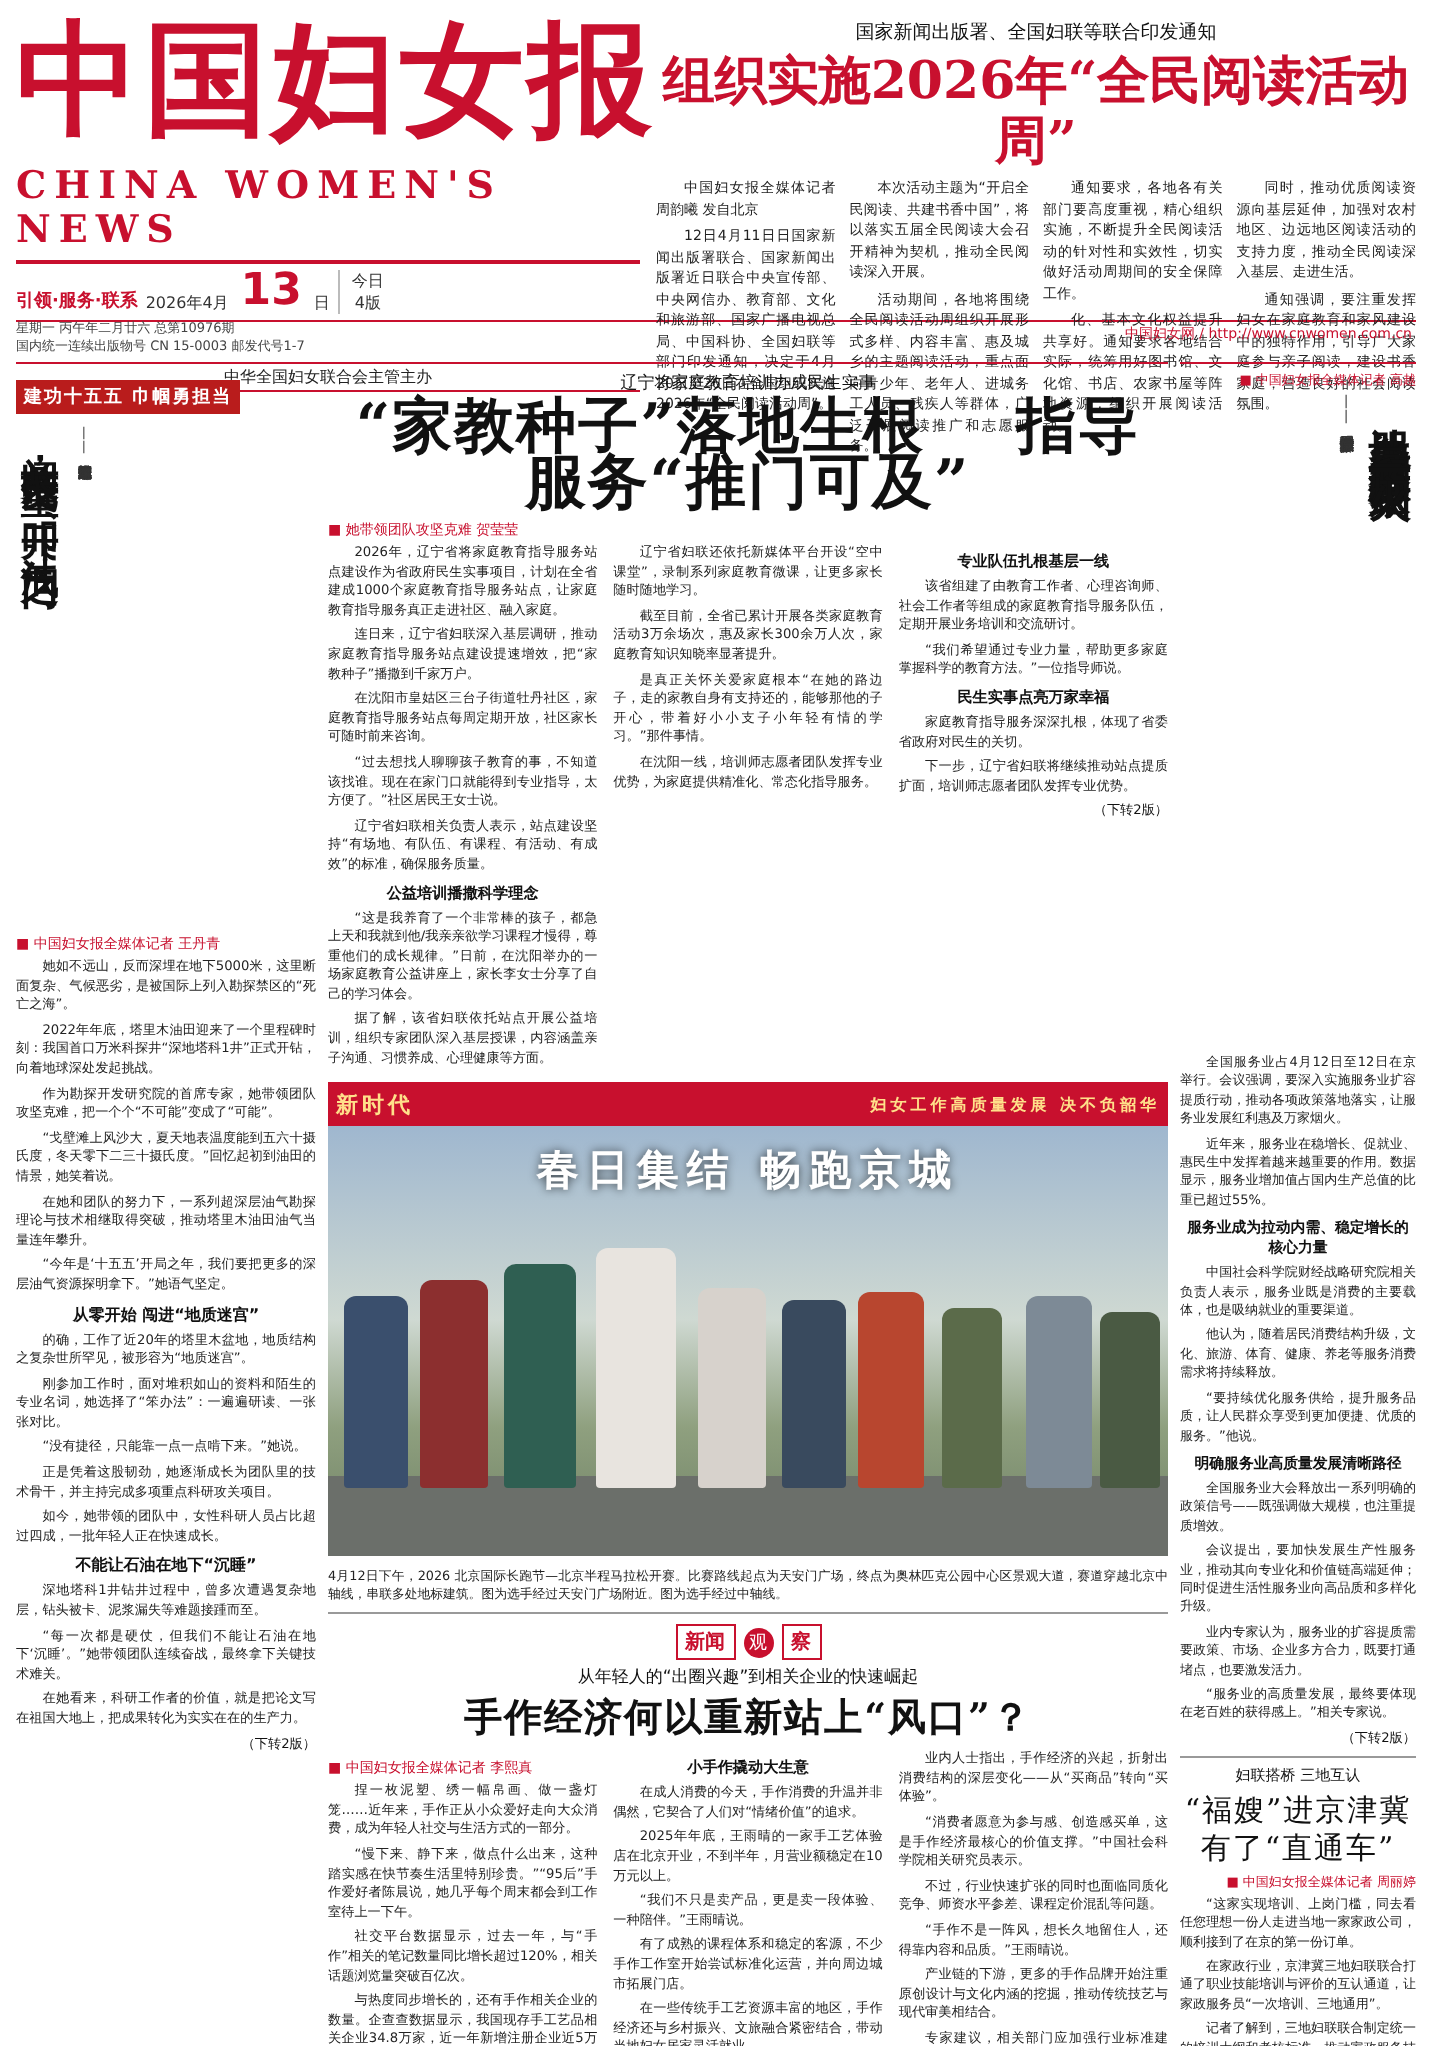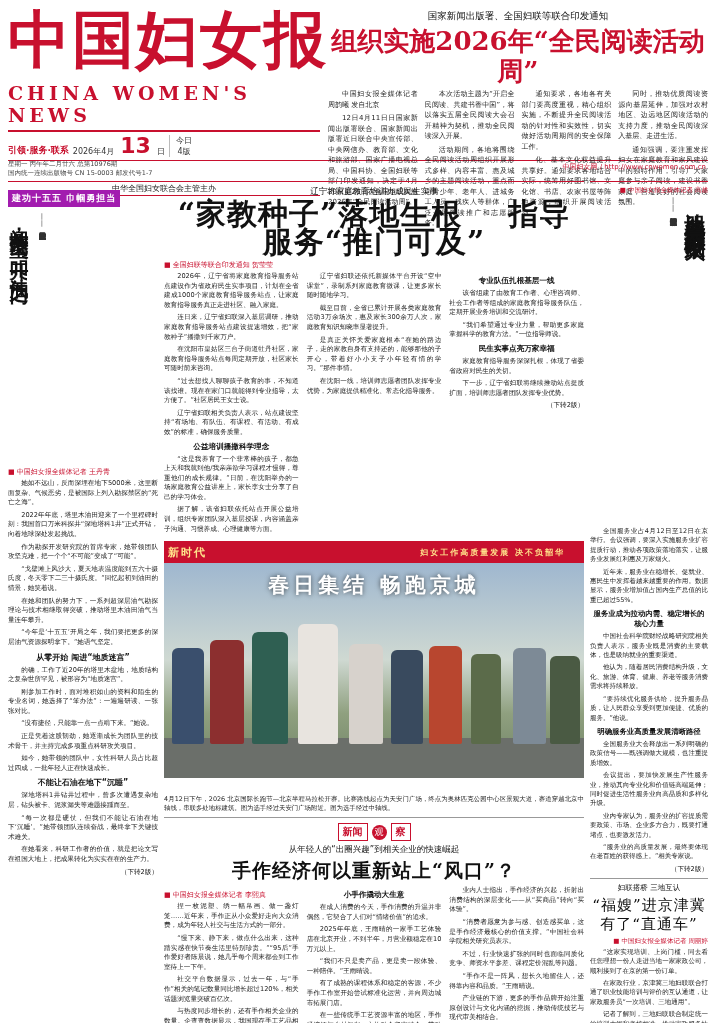--- a/index.html
+++ b/index.html
@@ -69,21 +69,21 @@
     font-weight:700;font-size:30px;line-height:28px;text-align:center;color:#111;letter-spacing:1px;
   }
   .source-line{font-size:7px;color:#c8102e;margin:4px 0 2px;}
   .body-cols-1{font-size:6.6px;line-height:9.6px;text-align:justify;color:#222;}
   .body-cols-3 p,.body-cols-2 p,.body-cols-1 p{margin:0 0 3px;text-indent:2em;}
   .subhead{font-weight:700;font-size:7.6px;text-align:center;margin:4px 0 3px;color:#111;}
   .cont{font-size:6.6px;text-align:right;color:#111;margin-top:2px;}
 
   
   .badge-red{
-    background:#a21caf;color:#fff;font-size:9px;font-weight:700;
+    background:#b91c1c;color:#fff;font-size:9px;font-weight:700;
     padding:2px 4px;display:inline-block;letter-spacing:1px;
   }
   .vert-wrap{display:flex;justify-content:flex-start;gap:4px;margin-top:6px;height:250px;}
   .vert-head{
     writing-mode:vertical-rl;
     font-family:"DejaVu Serif","Liberation Serif",serif;
     font-weight:700;font-size:19px;line-height:24px;letter-spacing:2px;color:#111;
     height:248px;
   }
   .vert-sub{
@@ -92,35 +92,35 @@
   }
   .small-title{font-weight:700;font-size:8px;text-align:center;margin:4px 0 3px;}
 
   
   .photo-block{margin-top:4px;}
   .photo-banner{
     position:relative;height:22px;background:#c8102e;color:#fff;display:flex;align-items:center;justify-content:center;
     font-size:10px;letter-spacing:2px;font-weight:700;
   }
   .photo-banner .bn-left{position:absolute;left:4px;font-size:11px;font-weight:700;color:#ffe08a;font-family:"DejaVu Serif",serif;}
-  .photo-banner .bn-right{position:absolute;right:19px;font-size:8px;color:#ffe08a;}
+  .photo-banner .bn-right{position:absolute;right:4px;font-size:8px;color:#ffe08a;}
   .photo{
     position:relative;height:215px;overflow:hidden;
     background:linear-gradient(#9fb7cf,#cfd9d2 45%,#8fa07f 70%,#6d7f63);
   }
   .photo .road{position:absolute;left:0;right:0;bottom:0;height:40px;background:#6b6f6a;}
   .photo .crowd{position:absolute;left:0;right:0;bottom:34px;height:120px;}
   .runner{position:absolute;bottom:0;border-radius:6px 6px 2px 2px;}
   .photo-overlay{
     position:absolute;top:8px;left:0;right:0;text-align:center;
     font-family:"DejaVu Serif","Liberation Serif",serif;
     font-weight:700;font-size:21px;color:#fff;letter-spacing:4px;
     text-shadow:0 0 5px rgba(0,0,0,.65);
   }
-  .photo-cap{font-size:6.4px;line-height:9px;text-align:justify;color:#222;margin-top:17px;}
+  .photo-cap{font-size:6.4px;line-height:9px;text-align:justify;color:#222;margin-top:6px;}
 
   
   .nw-title{display:flex;align-items:center;justify-content:center;gap:4px;margin:5px 0 3px;}
   .nw-title .b{border:1px solid #c8102e;color:#c8102e;font-size:10px;padding:1px 4px;font-weight:700;}
   .nw-title .c{background:#c8102e;color:#fff;border-radius:50%;font-size:9px;width:15px;height:15px;display:flex;align-items:center;justify-content:center;}
   .nw-kicker{font-size:8.5px;text-align:center;margin:2px 0;}
   .nw-head{
     font-family:"DejaVu Serif","Liberation Serif",serif;font-weight:700;
     font-size:19px;line-height:24px;text-align:center;color:#111;letter-spacing:1px;
   }
@@ -224,21 +224,21 @@
     </div>
 
     <div class="col-mid">
       <div class="hr-red"></div>
       <div class="eyebrow">辽宁将家庭教育培训办成民生实事</div>
       <div class="headline-main">
         <span>“家教种子”落地生根</span>
         &nbsp;&nbsp;
         <span>指导服务“推门可及”</span>
       </div>
-      <div class="source-line">■ 全国妇联等联合印发通知 贺莹莹</div>
+      <div class="source-line">■ 她带领团队攻坚克难 贺莹莹</div>
 
       <div style="display:flex;gap:8px;">
         <div style="flex:1;">
           <div class="body-cols-1">
             <p>2026年，辽宁省将家庭教育指导服务站点建设作为省政府民生实事项目，计划在全省建成1000个家庭教育指导服务站点，让家庭教育指导服务真正走进社区、融入家庭。</p>
             <p>连日来，辽宁省妇联深入基层调研，推动家庭教育指导服务站点建设提速增效，把“家教种子”播撒到千家万户。</p>
             <p>在沈阳市皇姑区三台子街道牡丹社区，家庭教育指导服务站点每周定期开放，社区家长可随时前来咨询。</p>
             <p>“过去想找人聊聊孩子教育的事，不知道该找谁。现在在家门口就能得到专业指导，太方便了。”社区居民王女士说。</p>
             <p>辽宁省妇联相关负责人表示，站点建设坚持“有场地、有队伍、有课程、有活动、有成效”的标准，确保服务质量。</p>
           </div>

